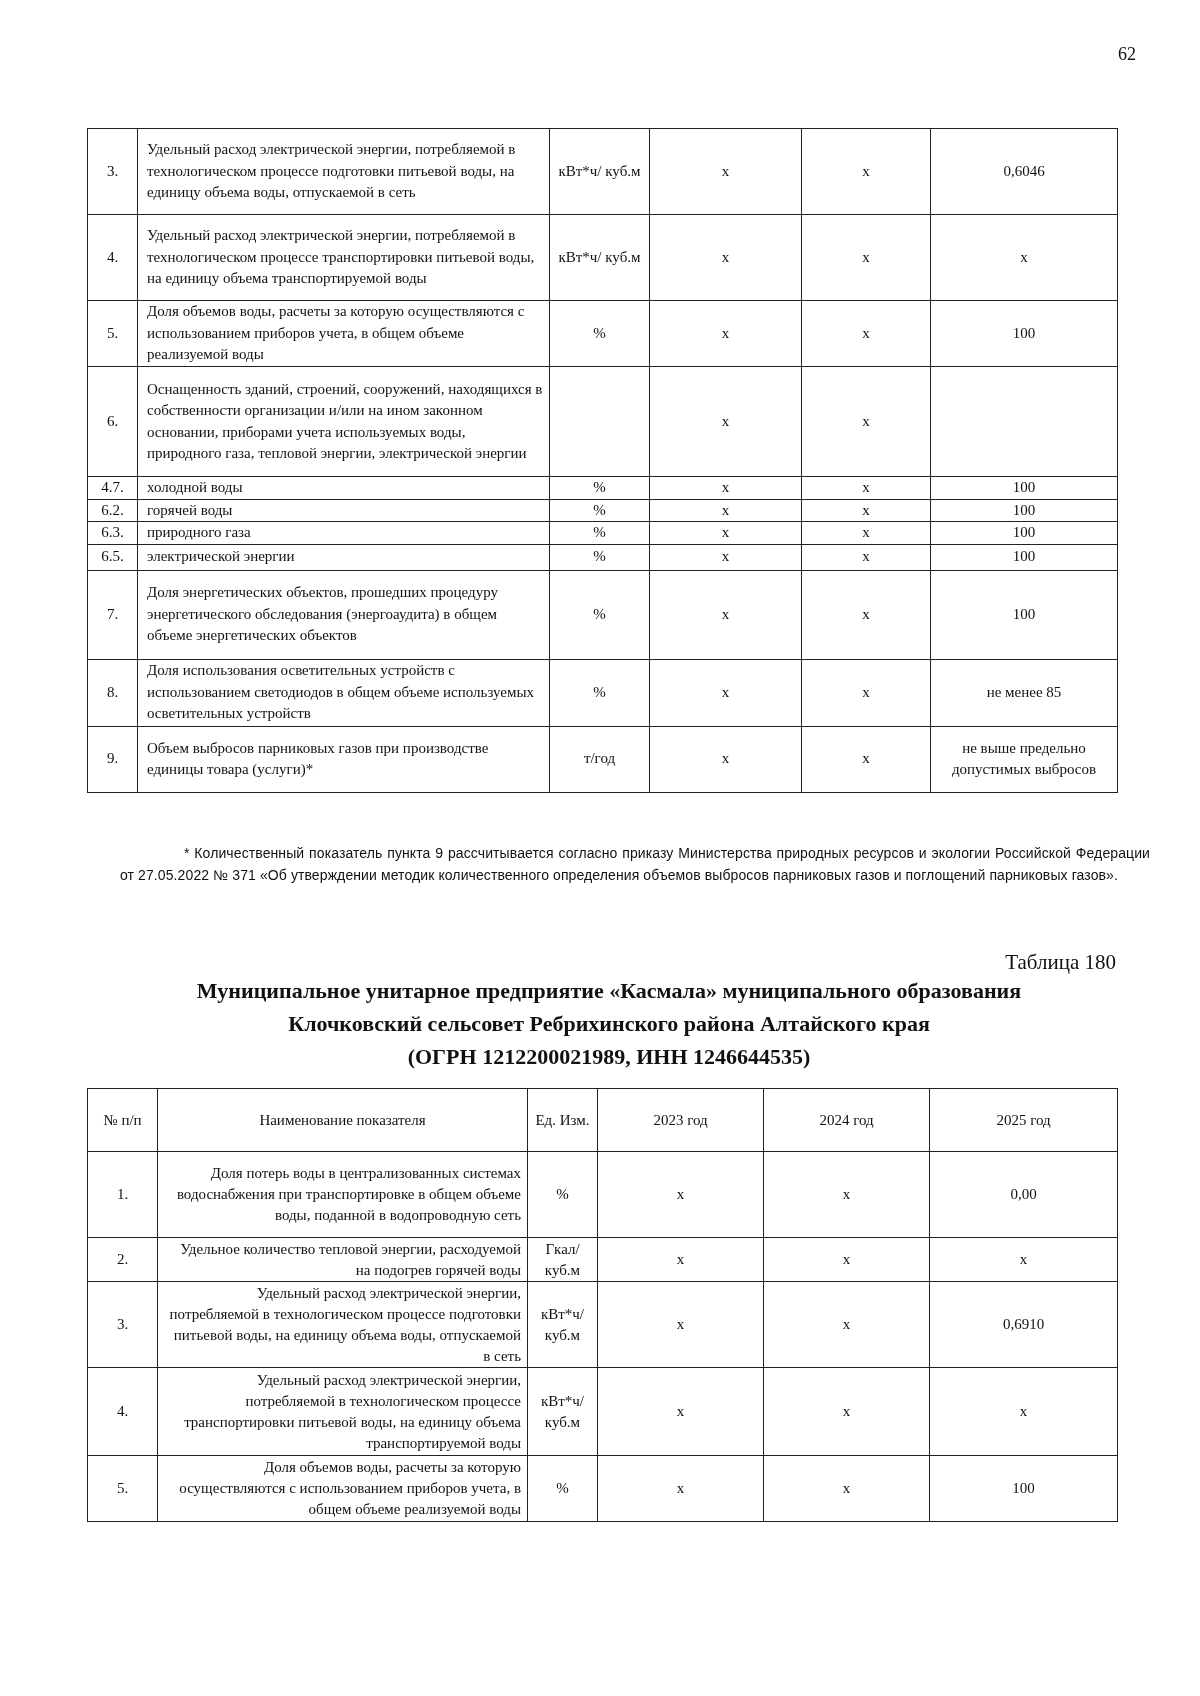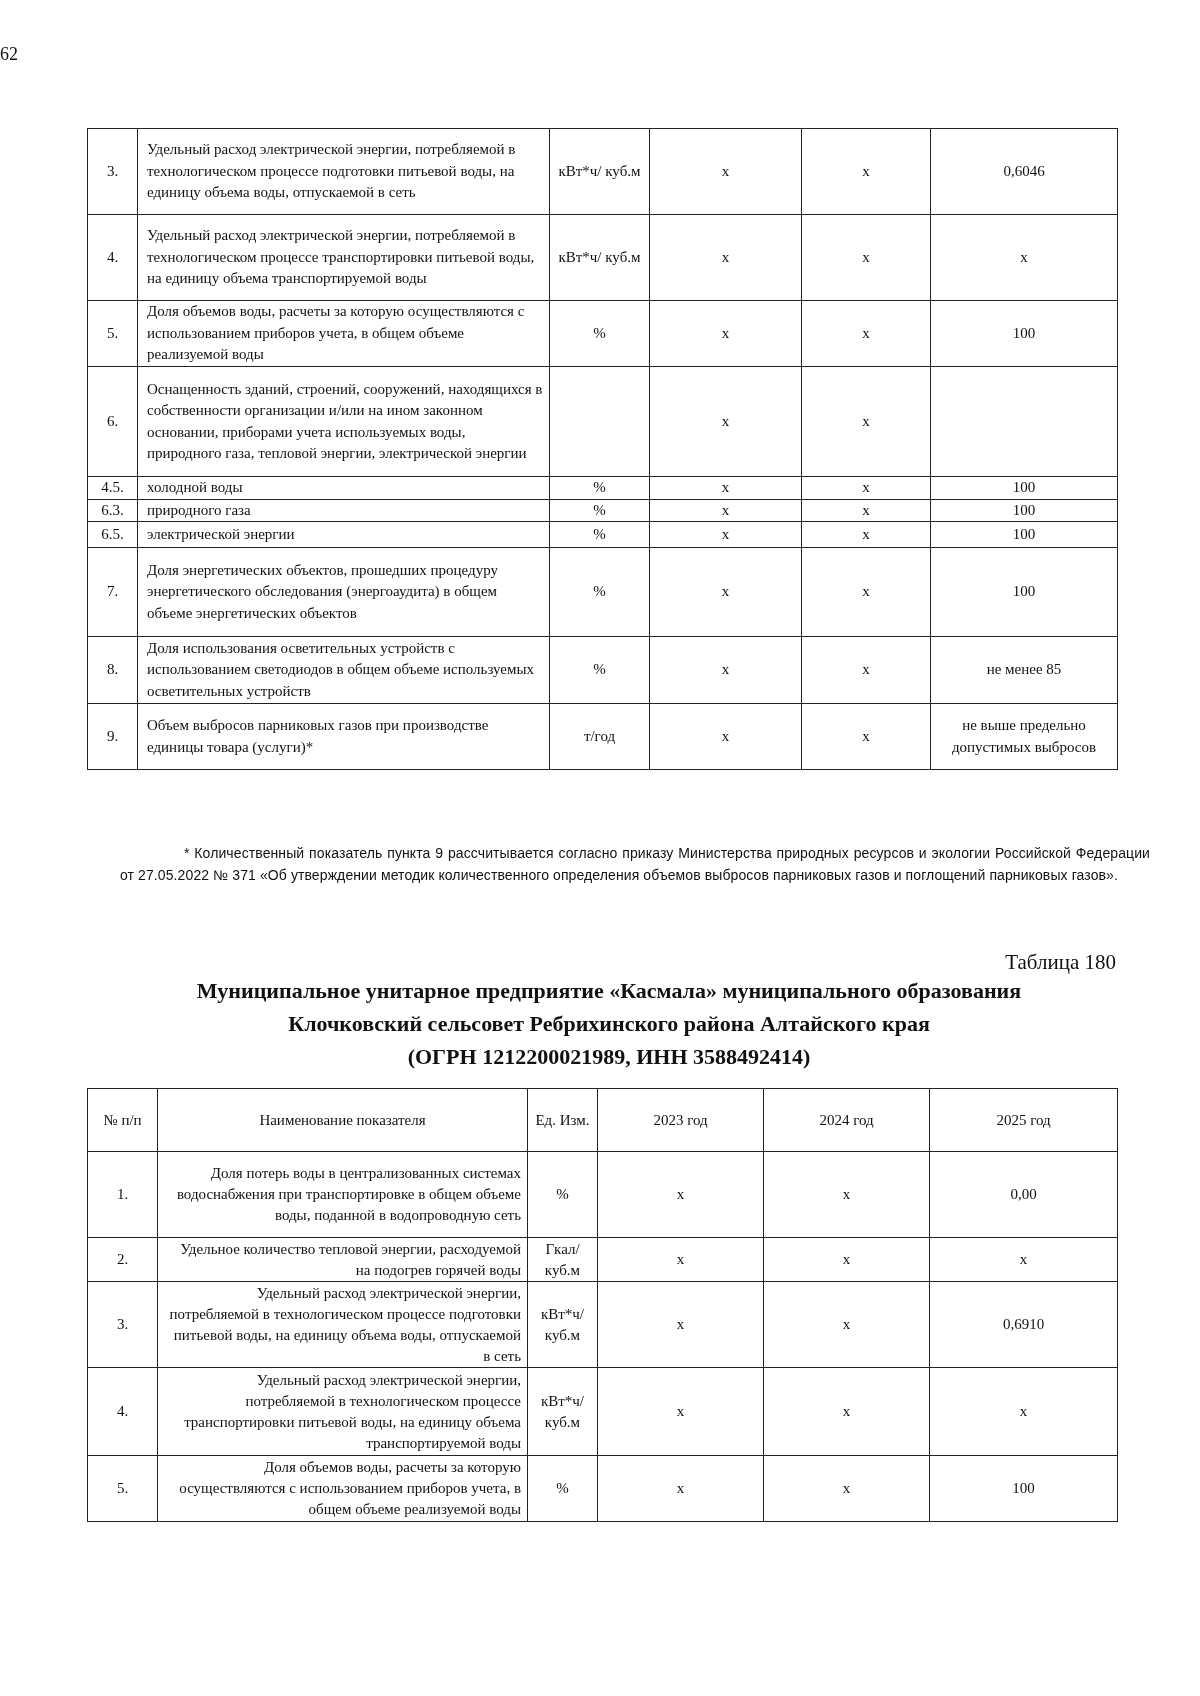--- a/index.html
+++ b/index.html
@@ -3,21 +3,21 @@
 <meta charset="utf-8">
 <style>
   html, body { margin: 0; padding: 0; background: #ffffff; }
   body {
     width: 1200px; height: 1696px; position: relative; overflow: hidden;
     font-family: "DejaVu Serif", "Liberation Serif", serif;
     color: #111;
   }
   .page-number {
     position: absolute; top: 44px; left: 0; width: 1136px;
-    text-align: left; font-size: 18px;
+    text-align: right; font-size: 18px;
     font-family: "Liberation Serif", serif;
   }
   table.grid {
     position: absolute; left: 87px; width: 1030px;
     border-collapse: collapse; table-layout: fixed;
     font-family: "Liberation Serif", serif;
   }
   table.grid td, table.grid th {
     border: 1.5px solid #222;
     padding: 0 6px;
@@ -90,22 +90,30 @@
     </tr>
     <tr style="height:110px">
       <td class="num">6.</td>
       <td class="name">Оснащенность зданий, строений, сооружений, находящихся в собственности организации и/или на ином законном основании, приборами учета используемых воды, природного газа, тепловой энергии, электрической энергии</td>
       <td class="c"></td>
       <td class="c">x</td>
       <td class="c">x</td>
       <td class="c"></td>
     </tr>
     <tr style="height:22px">
-      <td class="num">4.5.</td>
+      <td class="num">4.7.</td>
       <td class="name">холодной воды</td>
+      <td class="c">%</td>
+      <td class="c">x</td>
+      <td class="c">x</td>
+      <td class="c">100</td>
+    </tr>
+    <tr style="height:22px">
+      <td class="num">6.2.</td>
+      <td class="name">горячей воды</td>
       <td class="c">%</td>
       <td class="c">x</td>
       <td class="c">x</td>
       <td class="c">100</td>
     </tr>
     <tr style="height:22px">
       <td class="num">6.3.</td>
       <td class="name">природного газа</td>
       <td class="c">%</td>
       <td class="c">x</td>
@@ -147,21 +155,21 @@
   </tbody>
 </table>
 
 <div class="footnote">* Количественный показатель пункта 9 рассчитывается согласно приказу Министерства природных ресурсов и экологии Российской Федерации от 27.05.2022 № 371 «Об утверждении методик количественного определения объемов выбросов парниковых газов и поглощений парниковых газов».</div>
 
 <div class="table-label">Таблица 180</div>
 
 <div class="org-title">
   <div>Муниципальное унитарное предприятие «Касмала» муниципального образования</div>
   <div>Клочковский сельсовет Ребрихинского района Алтайского края</div>
-  <div>(ОГРН 1212200021989, ИНН 3588492414)</div>
+  <div>(ОГРН 1212200021989, ИНН 1246644535)</div>
 </div>
 
 <table id="t2" class="grid">
   <colgroup>
     <col style="width:70px">
       <col style="width:370px">
       <col style="width:70px">
     <col style="width:166px">
       <col style="width:166px">
       <col style="width:188px">

